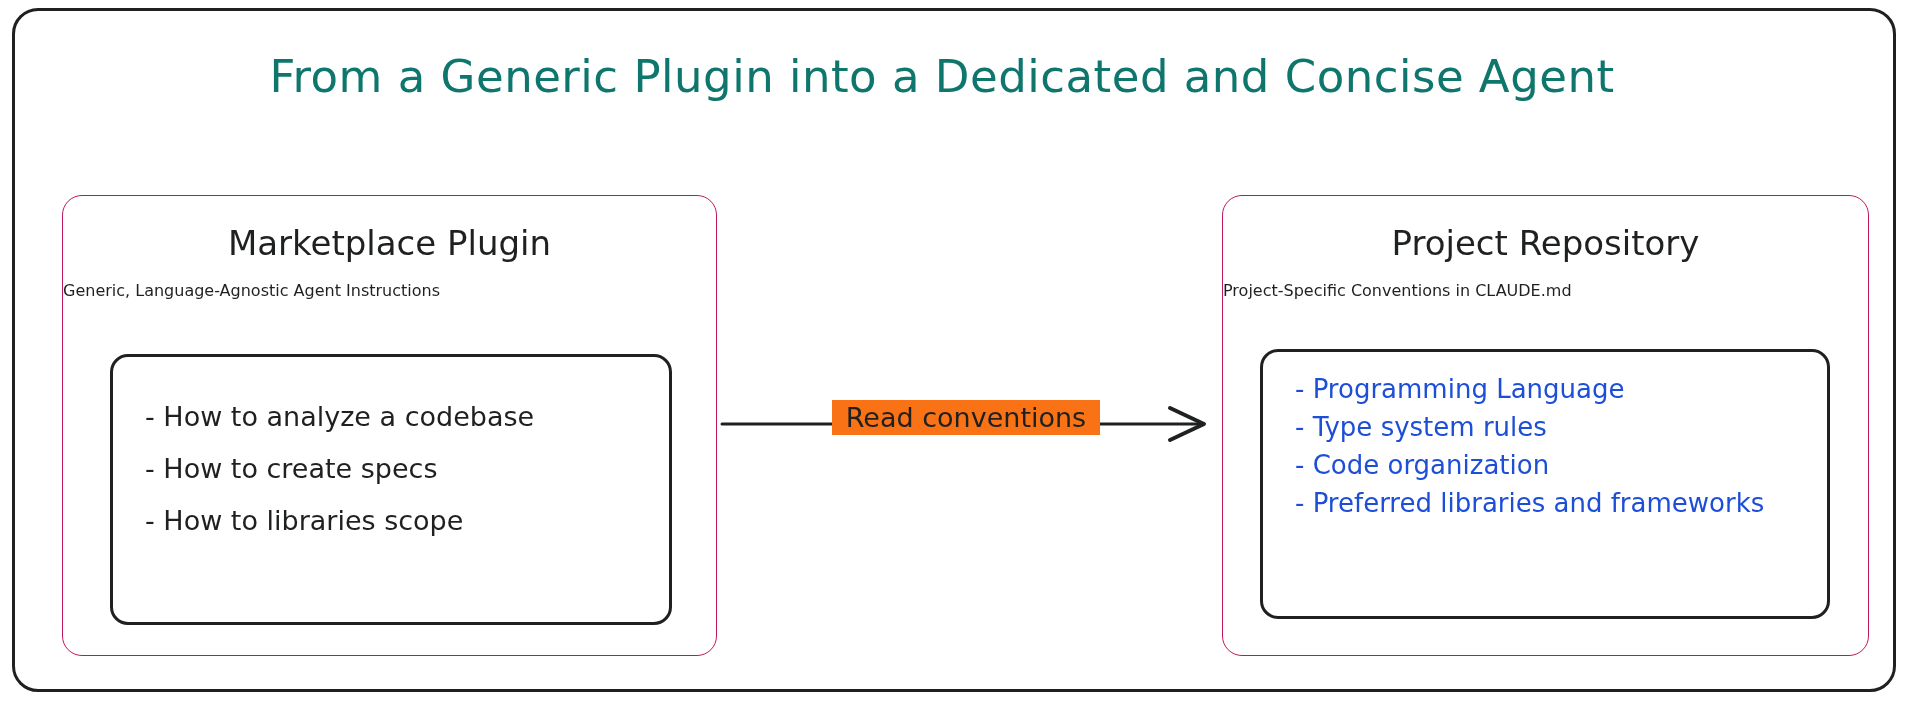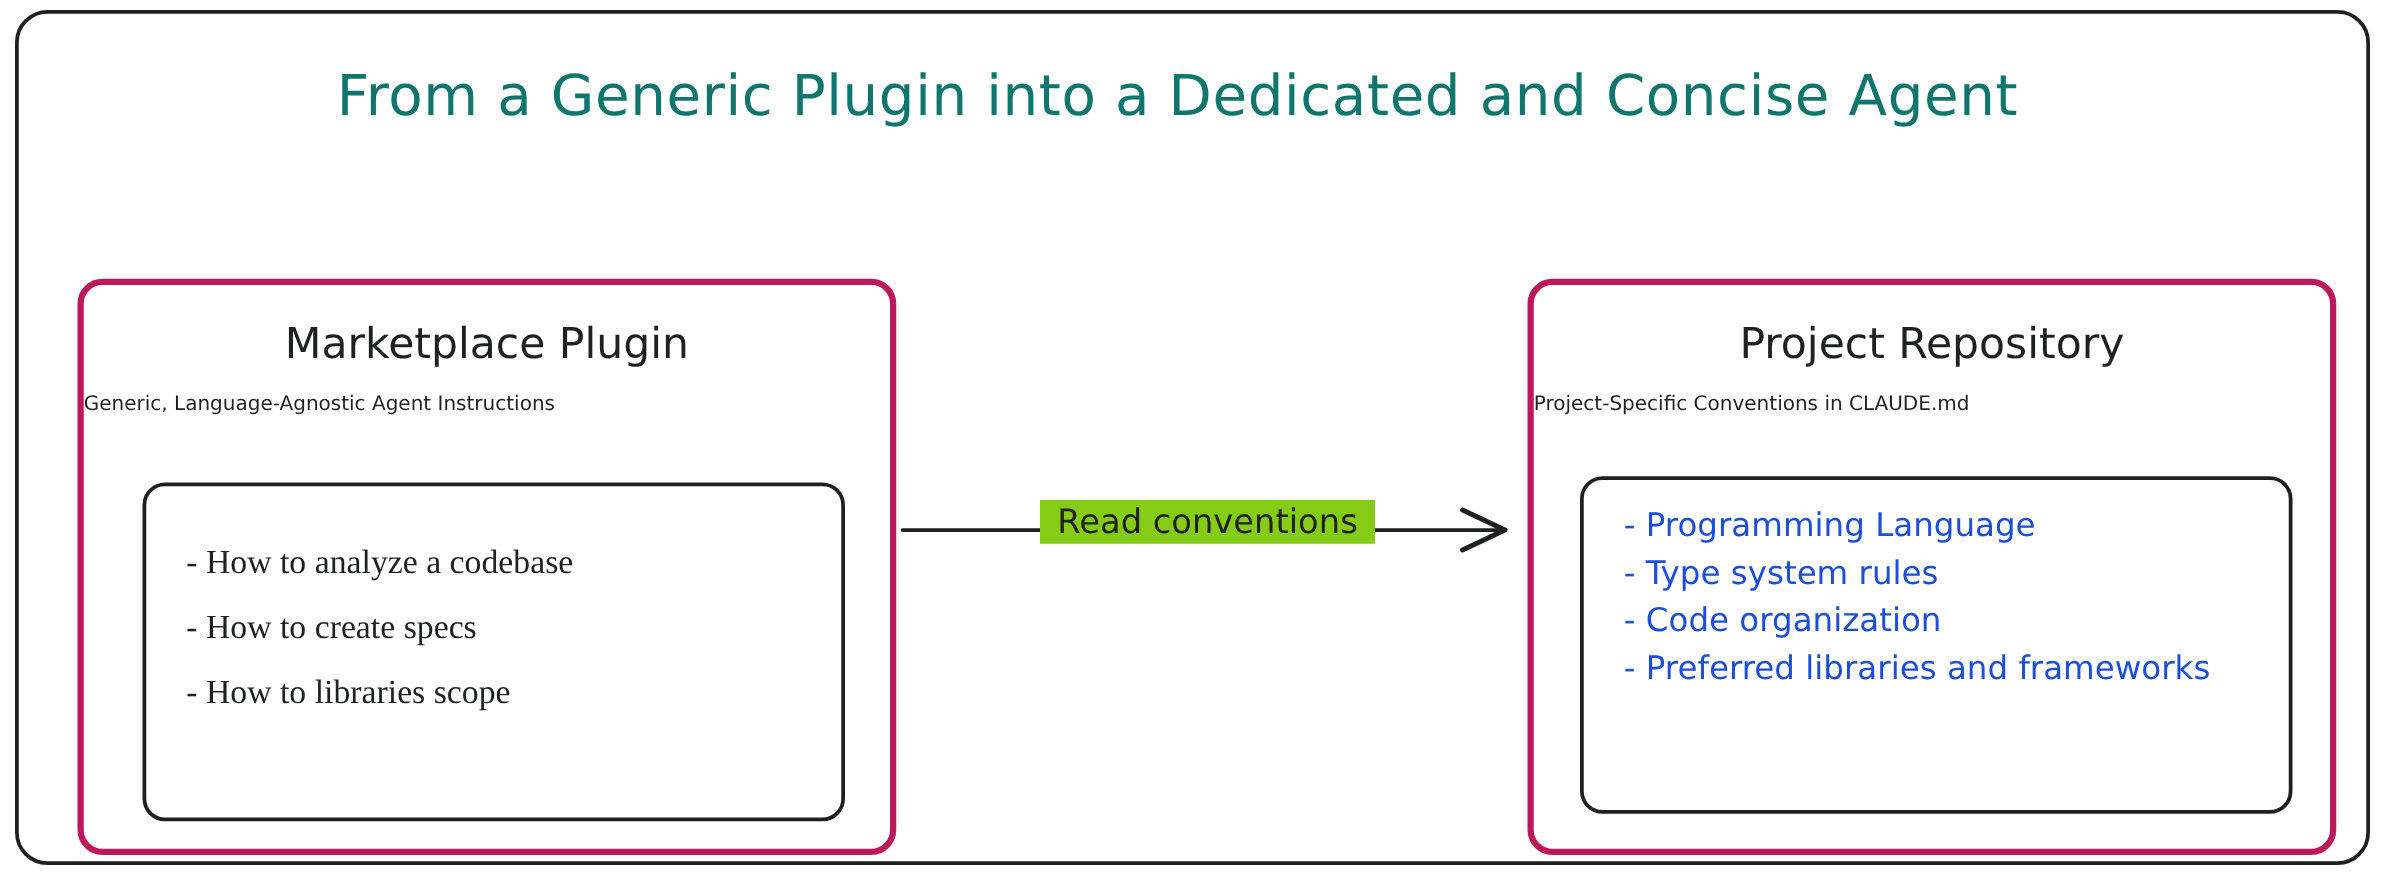--- a/index.html
+++ b/index.html
@@ -44,25 +44,24 @@
     font-size: 45px;
     line-height: 1.1;
     color: #0f766e;
     letter-spacing: 0.5px;
     white-space: nowrap;
   }
 
   
   .subgraph {
     position: absolute;
-    border: 5px solid #be185d;
+    border: 1px solid #be185d;
     border-radius: 20px;
     box-sizing: border-box;
     background: #ffffff;
-    margin-top: 28px;
   }
   .subgraph.left {
     left: 62px;
     top: 195px;
     width: 655px;
     height: 461px;
   }
   .subgraph.right {
     left: 1222px;
     top: 195px;
@@ -114,21 +113,20 @@
   .node-list {
     list-style: none;
     margin: 0;
     padding: 0;
     position: absolute;
     left: 32px;
     right: 16px;
   }
   .node-list.wide-spacing {
     top: 34px;
-    font-family: Liberation Serif, serif;
   }
   .node-list.wide-spacing li {
     font-size: 27px;
     line-height: 52px;
     color: #1f2020;
     white-space: nowrap;
   }
   .node-list.tight-spacing {
     top: 18px;
   }
@@ -149,21 +147,21 @@
     pointer-events: none;
   }
   .edge-label {
     position: absolute;
     left: 832px;
     top: 400px;
     width: 268px;
     text-align: center;
     font-size: 27px;
     color: #1f2020;
-    background: #84cc16;
+    background: #f97316;
     padding: 2px 4px;
     box-sizing: border-box;
     white-space: nowrap;
   }
 </style>
 </head>
 <body>
 
 <div id="stage">
 

